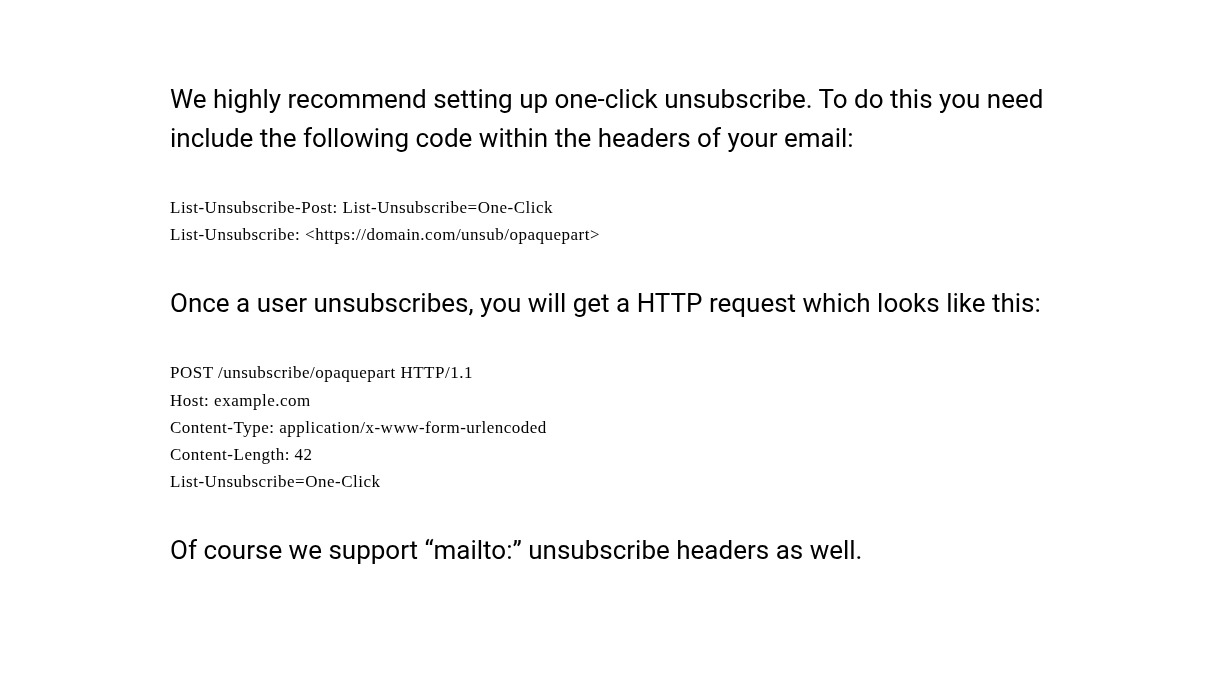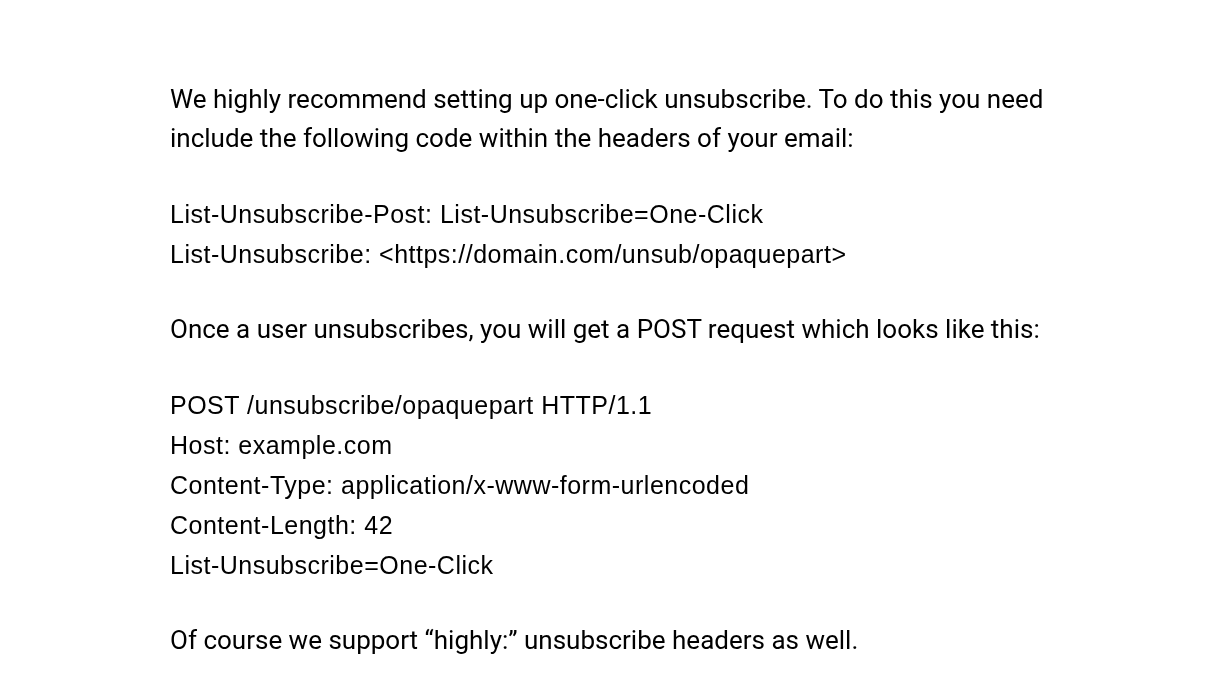--- a/index.html
+++ b/index.html
@@ -14,40 +14,40 @@
       color: #000000;
       width: 1229px;
     }
     .body-text {
       font-size: 26px;
       line-height: 1.5;
       font-weight: 400;
       margin-bottom: 36px;
     }
     .code-block {
-      font-family: Liberation Sans, sans-serif;
-      font-size: 25px;
+      font-family: Liberation Serif, serif;
+      font-size: 17px;
       line-height: 1.6;
       white-space: pre;
       margin-bottom: 36px;
       letter-spacing: 0.5px;
     }
     .body-text:last-child {
       margin-bottom: 0;
     }
   </style>
 </head>
 <body>
 
 <p class="body-text">We highly recommend setting up one-click unsubscribe. To do this you need include the following code within the headers of your email:</p>
 
 <div class="code-block">List-Unsubscribe-Post: List-Unsubscribe=One-Click
 List-Unsubscribe: &lt;https://domain.com/unsub/opaquepart&gt;</div>
 
-<p class="body-text">Once a user unsubscribes, you will get a POST request which looks like this:</p>
+<p class="body-text">Once a user unsubscribes, you will get a HTTP request which looks like this:</p>
 
 <div class="code-block">POST /unsubscribe/opaquepart HTTP/1.1
 Host: example.com
 Content-Type: application/x-www-form-urlencoded
 Content-Length: 42
 List-Unsubscribe=One-Click</div>
 
-<p class="body-text">Of course we support “highly:” unsubscribe headers as well.</p>
+<p class="body-text">Of course we support “mailto:” unsubscribe headers as well.</p>
 
 </body></html>

